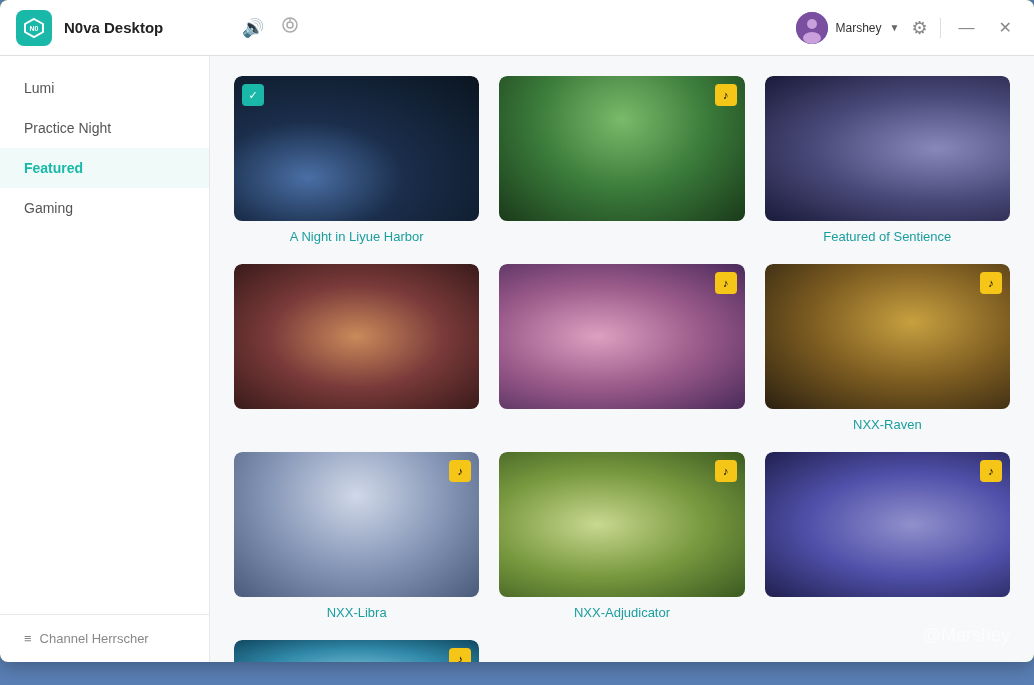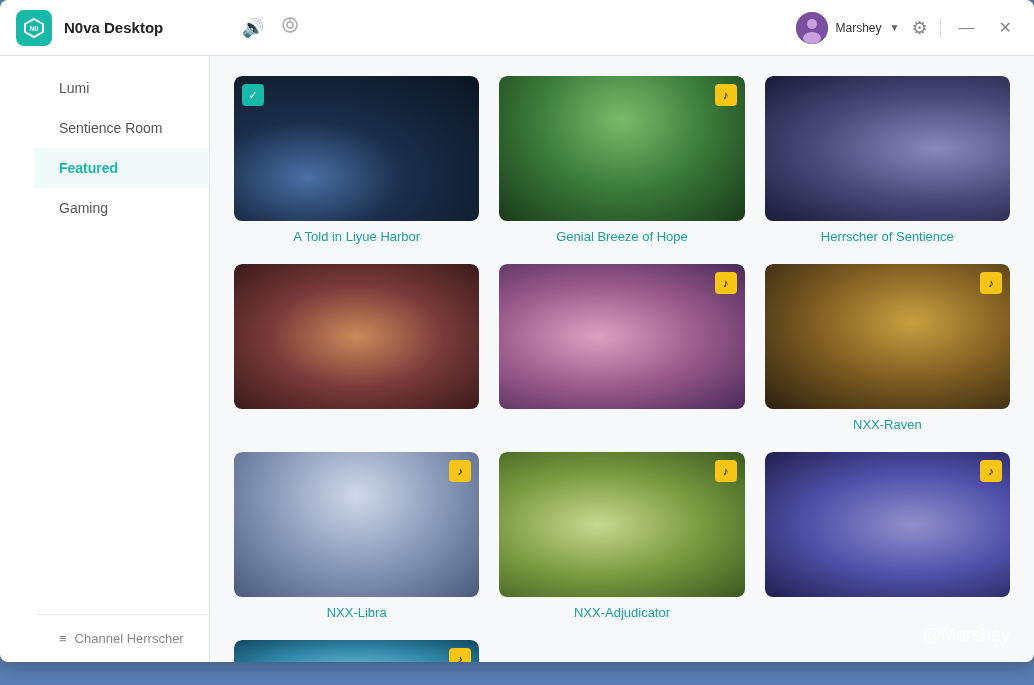--- a/index.html
+++ b/index.html
@@ -136,21 +136,20 @@
     }
 
     
     .sidebar {
       width: 210px;
       background: #ffffff;
       display: flex;
       flex-direction: column;
       border-right: 1px solid #e8e8e8;
       flex-shrink: 0;
-      padding-left: 35px;
     }
 
     .sidebar-nav {
       flex: 1;
       padding: 12px 0;
     }
 
     .sidebar-item {
       display: flex;
       align-items: center;
@@ -312,21 +311,21 @@
   </div>
 
   <div class="main-layout">
 
     <div class="sidebar">
       <nav class="sidebar-nav">
         <div class="sidebar-item">
           <span>Lumi</span>
         </div>
         <div class="sidebar-item">
-          <span>Sentience Room</span>
+          <span>Practice Night</span>
         </div>
         <div class="sidebar-item active">
           <span>Featured</span>
         </div>
         <div class="sidebar-item">
           <span>Gaming</span>
         </div>
       </nav>
       <div class="sidebar-footer">
         <span>≡</span>
@@ -335,35 +334,34 @@
     </div>
 
     <div class="content-area">
       <div class="wallpaper-grid" id="wallpaper-grid">
 
       <div class="wallpaper-item">
       <div class="wallpaper-thumb" style="background: radial-gradient(ellipse at 30% 70%, #4a6fa5 0%, #1a2d4a 40%, #0a1520 100%)">
         <div class="check-badge">✓</div>
 
       </div>
-      <div class="wallpaper-label">A Told in Liyue Harbor</div>
+      <div class="wallpaper-label">A Night in Liyue Harbor</div>
     </div>
           <div class="wallpaper-item">
       <div class="wallpaper-thumb" style="background: radial-gradient(ellipse at 50% 30%, #7aba6a 0%, #3a7a3a 50%, #1a3a1a 100%)">
 
         <div class="music-badge">♪</div>
       </div>
-      <div class="wallpaper-label">Genial Breeze of Hope</div>
     </div>
           <div class="wallpaper-item">
       <div class="wallpaper-thumb" style="background: radial-gradient(ellipse at 70% 50%, #8888bb 0%, #4a4a7a 50%, #1a1a3a 100%)">
         
         
       </div>
-      <div class="wallpaper-label">Herrscher of Sentience</div>
+      <div class="wallpaper-label">Featured of Sentience</div>
     </div>
           <div class="wallpaper-item">
       <div class="wallpaper-thumb" style="background: radial-gradient(ellipse at 50% 50%, #ca8a5a 0%, #7a3a3a 50%, #3a1a1a 100%)">
         
         
       </div>
     </div>
           <div class="wallpaper-item">
       <div class="wallpaper-thumb" style="background: radial-gradient(ellipse at 40% 50%, #dda0c0 0%, #9a5a8a 50%, #4a2a5a 100%)">
 

